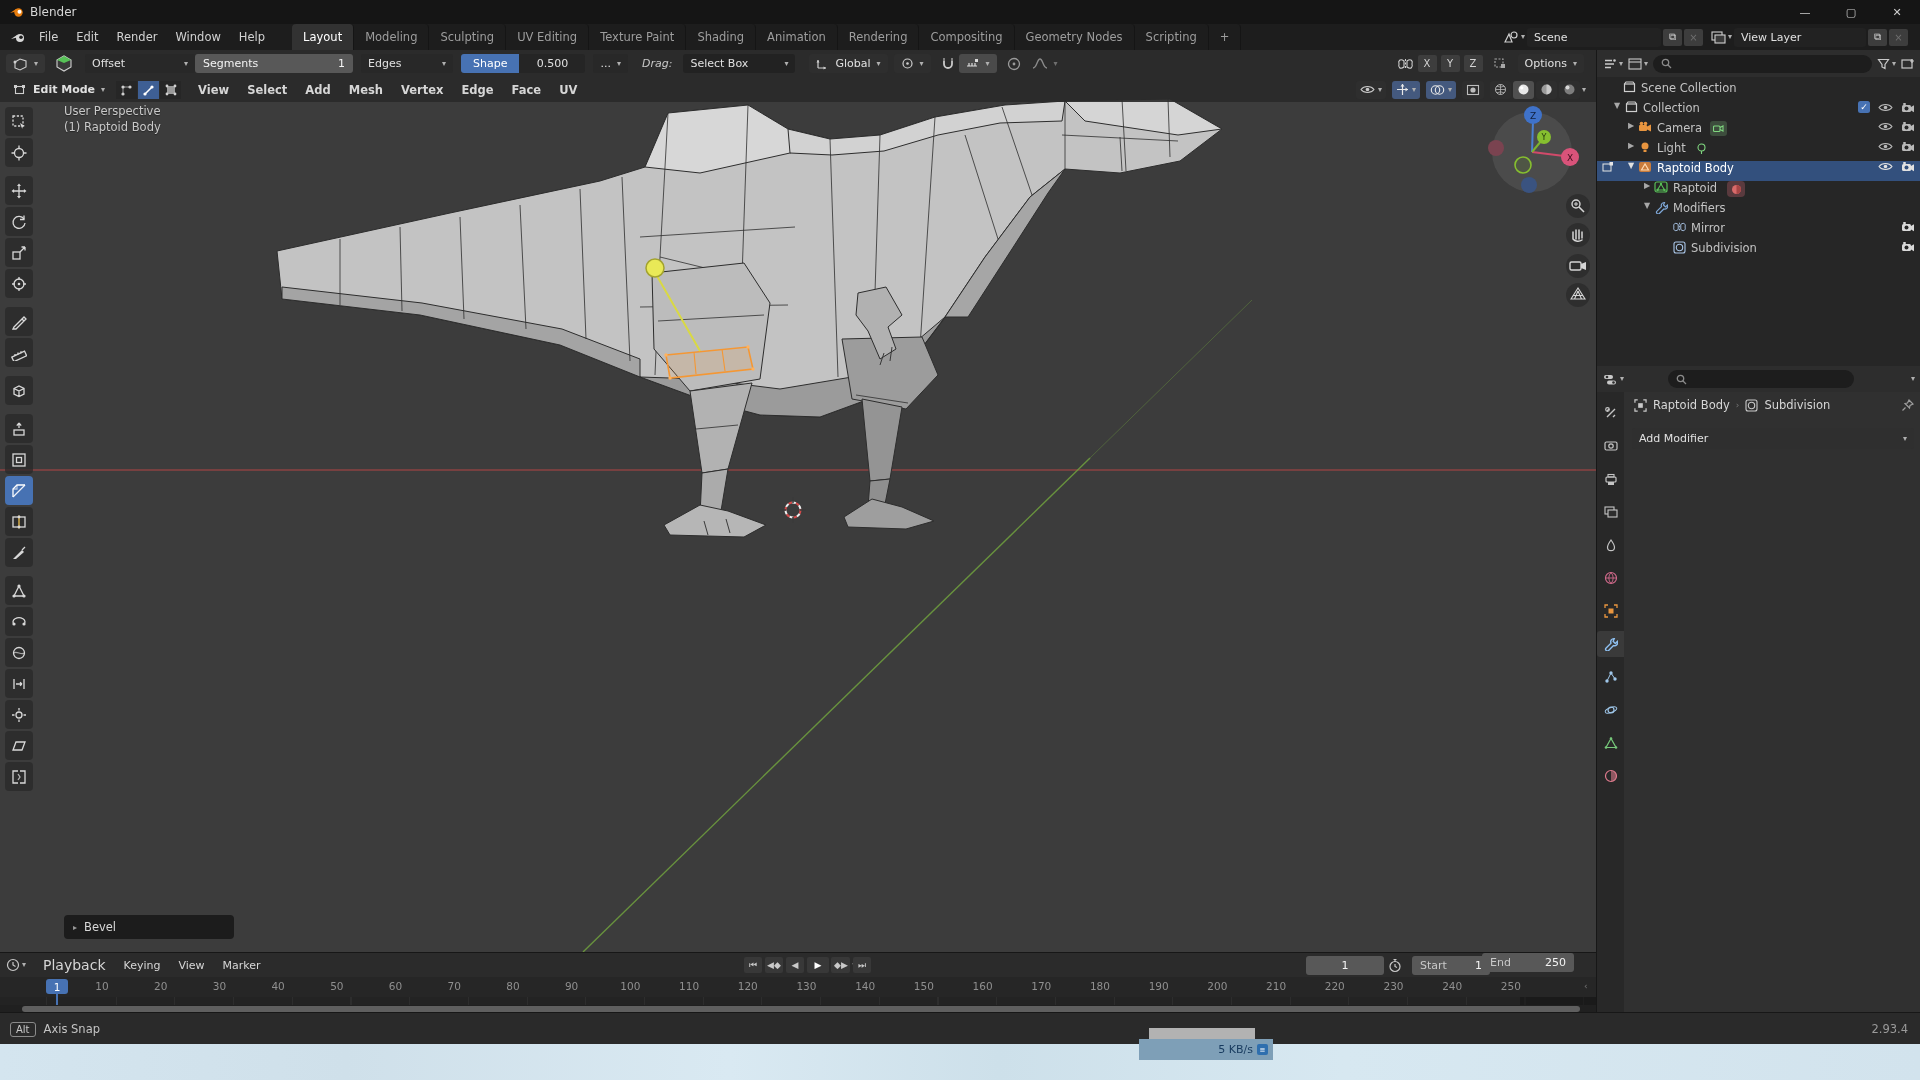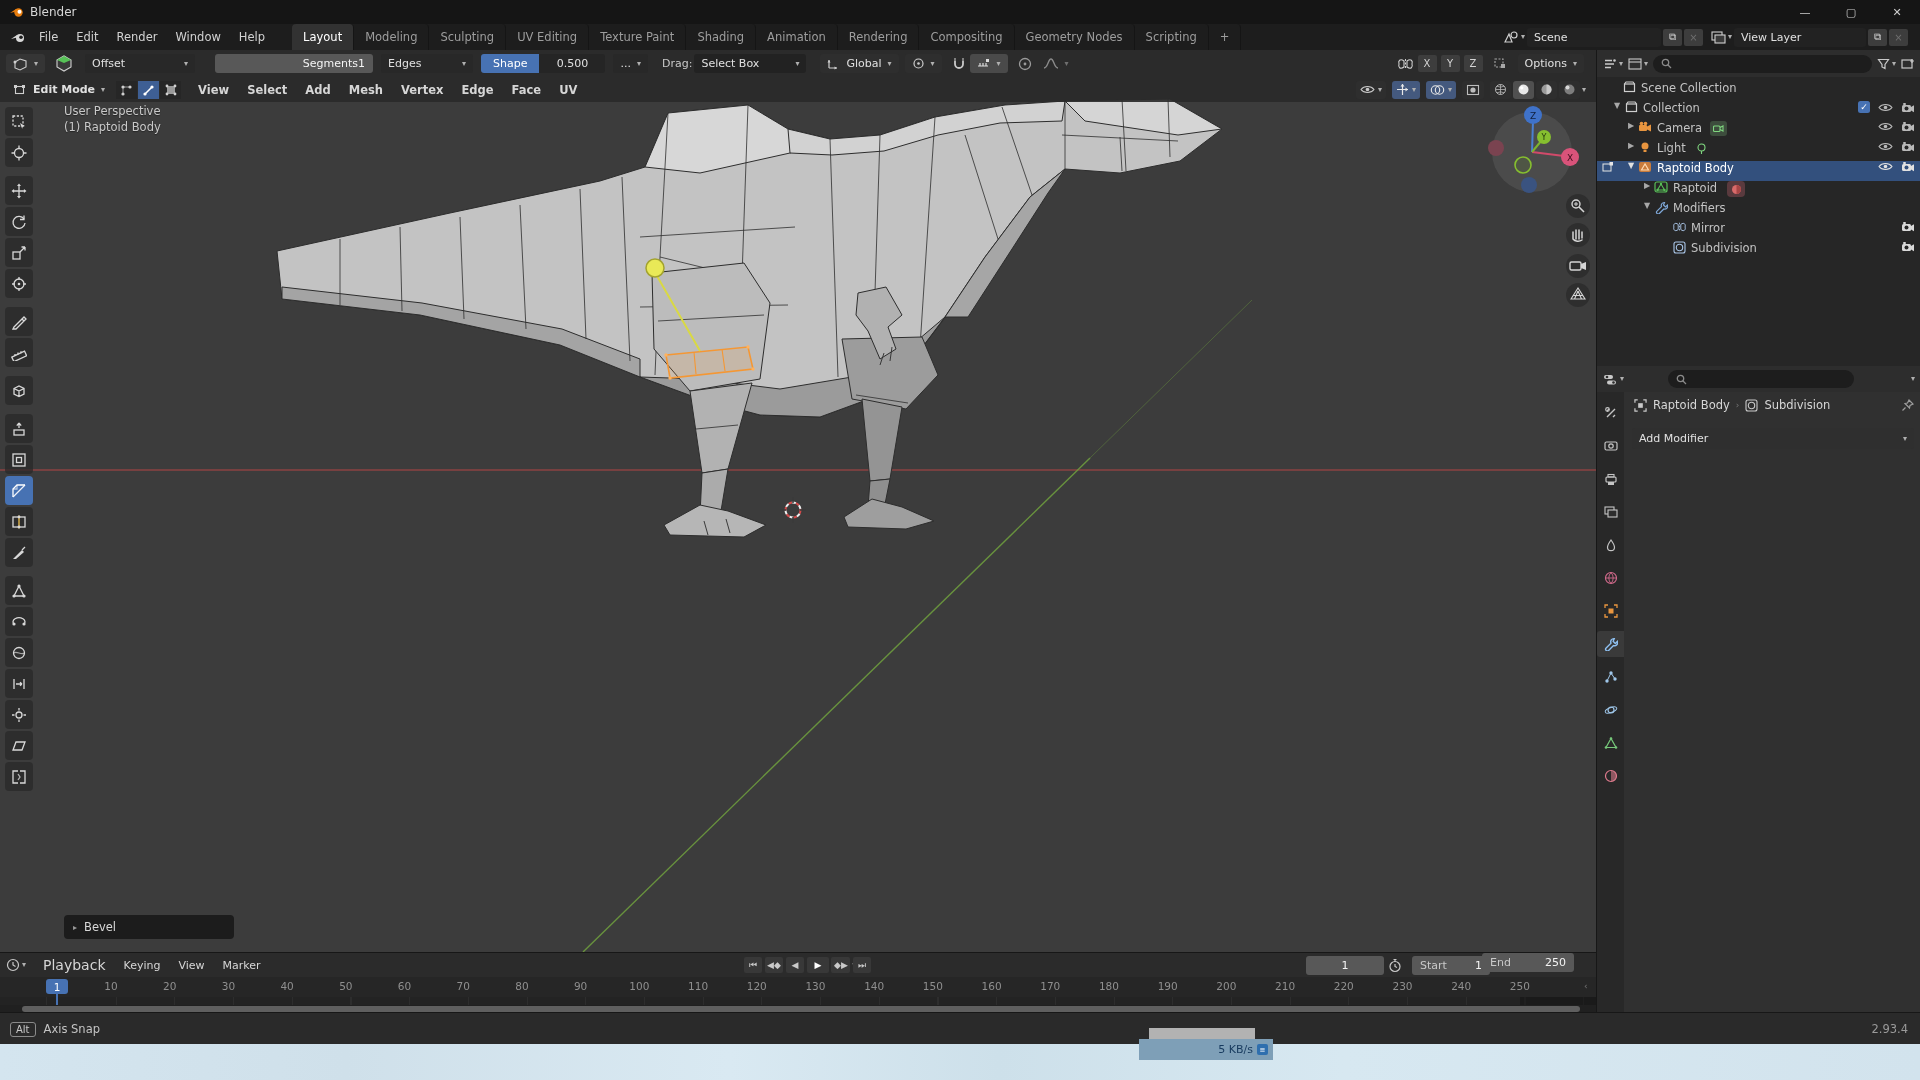--- a/index.html
+++ b/index.html
@@ -12,21 +12,21 @@
   .winbtn{width:46px;height:24px;display:flex;align-items:center;justify-content:center;color:#cfcfcf;font-size:11px;}
   .topbar{left:0;top:24px;width:1920px;height:26px;background:#1d1d1d;display:flex;align-items:center;}
   .menu{color:#d2d2d2;font-size:11.5px;padding:0 9px;height:26px;display:flex;align-items:center;}
   .tab{color:#9d9d9d;font-size:11.5px;padding:0 11px;height:26px;display:flex;align-items:center;border-radius:4px 4px 0 0;border-right:1px solid #151515;}
   .tab.active{background:#323232;color:#ffffff;}
   .toolrow{left:0;top:50px;width:1920px;height:27px;background:#2b2b2b;display:flex;align-items:center;}
   .dd{background:#282828;border-radius:3px;color:#e0e0e0;font-size:11px;display:flex;align-items:center;padding:0 7px;height:19px;gap:6px;}
   .dd .sp{flex:1;}
   .cv{font-size:8px;color:#b0b0b0;line-height:1;}
   .field{background:#585858;border-radius:3px;color:#f4f4f4;font-size:11px;display:flex;align-items:center;height:19px;padding:0 8px;}
-  .lbl{color:#c8c8c8;font-size:11px;}
+  .lbl{color:#c8c8c8;font-size:11px;font-style:italic;}
   .minibtn{background:#3d3d3d;border-radius:2px;color:#d5d5d5;font-size:10px;width:19px;height:17px;display:flex;align-items:center;justify-content:center;}
   
   .viewport{left:0;top:77px;width:1596px;height:875px;background:#3c3c3c;overflow:hidden;}
   .vph{position:absolute;left:0;top:0;width:1596px;height:25px;background:rgba(42,42,42,.92);display:flex;align-items:center;font-weight:bold;}
   .vmenu{color:#d6d6d6;font-size:11.5px;padding:0 9px;height:25px;display:flex;align-items:center;}
   .modebtn{width:21px;height:18px;background:#262626;display:flex;align-items:center;justify-content:center;}
   .modebtn.on{background:#3e5f94;}
   .hbtn{height:18px;border-radius:3px;background:#2e2e2e;display:flex;align-items:center;gap:3px;padding:0 4px;}
   .hbtn.on{background:#44597e;}
   .tools{position:absolute;left:5px;top:30px;width:30px;display:flex;flex-direction:column;gap:2px;}
@@ -50,21 +50,21 @@
   .ptabs{position:absolute;left:0;top:26px;width:27px;height:620px;background:#282828;display:flex;flex-direction:column;align-items:center;padding-top:8px;gap:7px;}
   .ptab{width:27px;height:26px;display:flex;align-items:center;justify-content:center;}
   .ptab.active{background:#3a3a3a;border-radius:3px 0 0 3px;}
   .phead{height:26px;background:#2d2d2d;display:flex;align-items:center;gap:6px;padding:0 6px;}
   .cb{width:13px;height:13px;border-radius:2.5px;background:#4772b3;color:#fff;font-size:9px;display:flex;align-items:center;justify-content:center;}
   
   .timeline{left:0;top:952px;width:1596px;height:60px;background:#2b2b2b;border-top:1px solid #171717;}
   .tlhead{height:24px;display:flex;align-items:center;gap:4px;}
   .pbtn{width:18px;height:16px;display:flex;align-items:center;justify-content:center;color:#c9c9c9;font-size:9px;background:#383838;border-radius:2px;}
   .ruler{position:absolute;left:0;top:24px;width:1596px;height:20px;background:#262626;}
-  .tickwrap{position:absolute;left:111px;top:3px;width:1409px;display:flex;justify-content:space-between;}
+  .tickwrap{position:absolute;left:102px;top:3px;width:1409px;display:flex;justify-content:space-between;}
   .tick{width:0;display:flex;justify-content:center;color:#8f8f8f;font-size:10.5px;}
   .track{position:absolute;left:0;top:44px;width:1596px;height:8px;background:#232323;
          background-image:repeating-linear-gradient(90deg,#2d2d2d 0px,#2d2d2d 1px,transparent 1px,transparent 58.7px);background-position:57px 0;}
   .scroll{position:absolute;left:0;top:52px;width:1596px;height:8px;background:#202020;}
   
   .statusbar{left:0;top:1012px;width:1920px;height:32px;background:#2a2a2a;border-top:1px solid #171717;display:flex;align-items:center;color:#c4c4c4;font-size:11.5px;}
   .keycap{border:1px solid #8a8a8a;border-radius:3px;color:#c9c9c9;font-size:10px;padding:1px 5px;margin:0 8px 0 10px;}
   .desktop{left:0;top:1044px;width:1920px;height:36px;background:linear-gradient(90deg,#d4e5ef 0%,#cfe0ea 18%,#d9e9f2 38%,#cde0ea 52%,#d7e8f1 70%,#d2e3ed 100%);}
   svg text{font-family:"DejaVu Sans",sans-serif;}
 </style>
@@ -154,39 +154,39 @@
     </div>
     <svg style="margin-left:8px" width="22" height="19" viewBox="0 0 22 19">
       <path d="M4,6 L11,2 L18,6 L18,13 L11,17 L4,13 Z" fill="#3a3a3a" stroke="#d0d0d0" stroke-width="1.1"></path>
       <path d="M4,6 L11,9 L18,6 L11,2 Z" fill="#57c257"></path>
     </svg>
     <div class="dd" style="width:96px;margin-left:10px">
         <span>Offset</span>
         <span class="sp"></span>
         <span class="cv">▾</span>
       </div>
-    <div class="field" style="width:142px;margin-left:20px;justify-content:flex-end">
+    <div class="field" style="width:142px;margin-left:0;justify-content:space-between">
       <span>Segments</span>
         <span>1</span>
     </div>
     <div class="dd" style="width:78px;margin-left:8px">
         <span>Edges</span>
         <span class="sp"></span>
         <span class="cv">▾</span>
       </div>
     <div class="row" style="margin-left:8px">
       <div style="background:#4772b3;color:#fff;font-size:11px;height:19px;display:flex;align-items:center;padding:0 12px;border-radius:3px 0 0 3px">Shape</div>
       <div style="background:#252525;color:#e0e0e0;font-size:11px;height:19px;display:flex;align-items:center;justify-content:center;width:66px;border-radius:0 3px 3px 0">0.500</div>
     </div>
     <div class="dd" style="margin-left:8px">
         <span>...</span>
         <span class="cv">▾</span>
       </div>
     <span class="lbl" style="margin-left:14px">Drag:</span>
-    <div class="dd" style="width:98px;margin-left:2px;background:#222">
+    <div class="dd" style="width:98px;margin-left:11px;background:#222">
         <span>Select Box</span>
         <span class="sp"></span>
         <span class="cv">▾</span>
       </div>
     <div class="dd" style="margin-left:14px;background:#2e2e2e">
       <svg width="13" height="13" viewBox="0 0 13 13">
           <path d="M2,11 L2,3 M2,11 L10,11" stroke="#cfcfcf" stroke-width="1.2" fill="none"></path>
           <path d="M2,3 l-1.5,2.5 h3 Z M10,11 l-2.5,-1.5 v3 Z" fill="#cfcfcf"></path>
         </svg>
       <span>Global</span>

